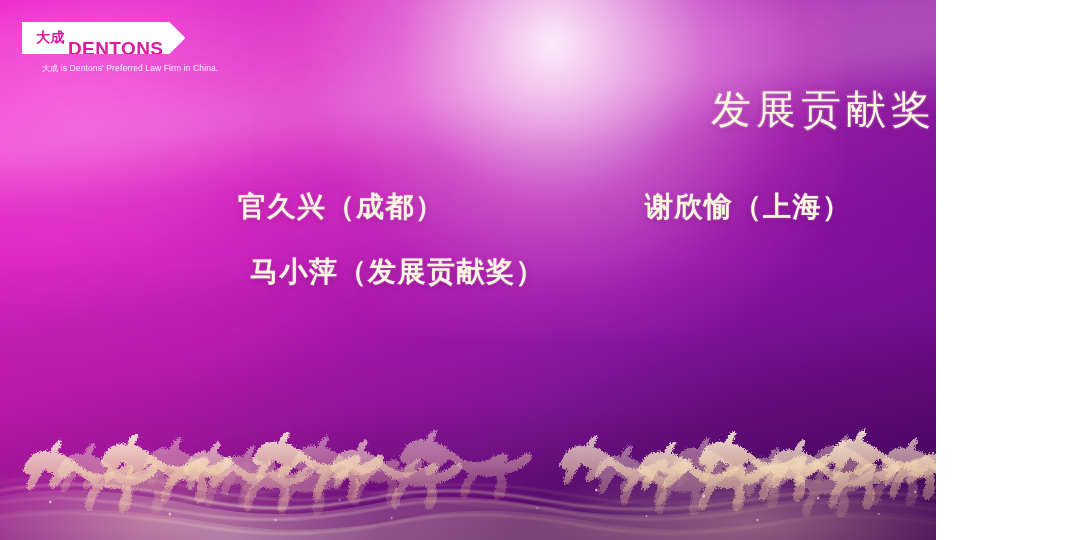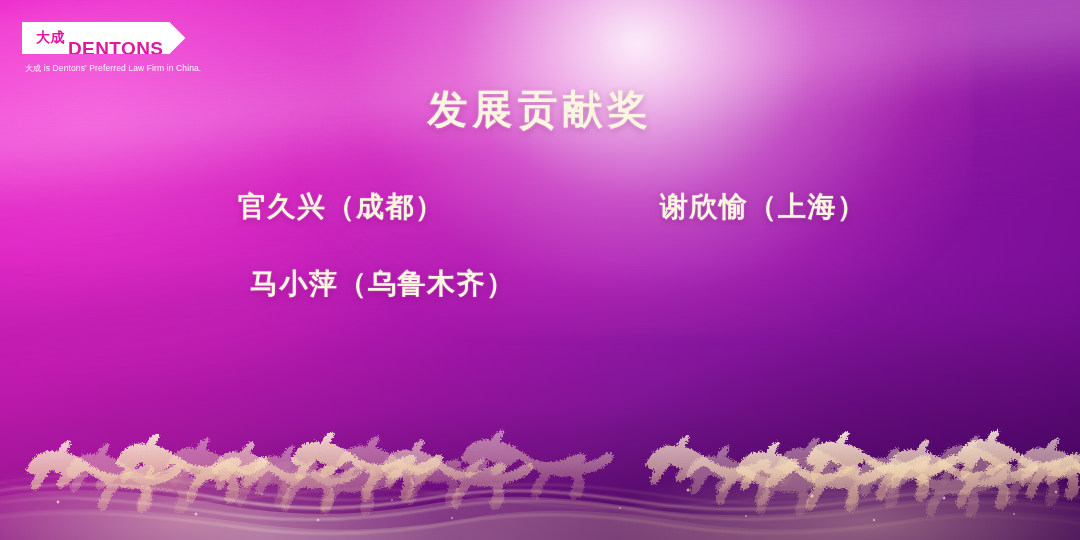--- a/index.html
+++ b/index.html
@@ -4,21 +4,21 @@
 <style>
   * { margin:0; padding:0; box-sizing:border-box; }
   html, body {
     width:1080px; height:540px;
     overflow:hidden;
     font-family:"Liberation Sans", sans-serif;
   }
 
   #slide {
     position:relative;
-    width:1080px; height:540px;
+    width:936px; height:540px;
     overflow:hidden;
     background:#404040;
   }
 
   
   .bg-base {
     position:absolute; inset:0;
     background:
       linear-gradient(108deg,
         #E81FC9 0%,
@@ -113,45 +113,45 @@
     font-family:"DejaVu Sans", sans-serif;
     font-size:14px; font-weight:700; color:#E0189F;
     letter-spacing:.5px; margin-right:3px;
   }
   .logo-en {
     font-size:19px; font-weight:700; color:#E0189F;
     letter-spacing:.4px;
     margin-top:22px;
   }
   .logo-tagline {
-    margin-top:9px; margin-left:3px;
+    margin-top:9px; margin-left:20px;
     font-size:8.5px; font-weight:400;
     color:rgba(255,255,255,.94);
     letter-spacing:.12px; white-space:nowrap;
   }
   .logo-tagline .tg-cn { font-family:"DejaVu Sans", sans-serif; font-size:8px; }
 
   
   .title {
     position:absolute; left:0; right:0; top:82px;
-    text-align:center;
+    text-align:right;
     font-family:"DejaVu Sans", sans-serif;
-    font-size:40px; font-weight:700;
+    font-size:40px; font-weight:400;
     letter-spacing:5px;
     color:#FCF5E2;
     text-shadow:0 0 3px rgba(255,245,225,.45), 0 2px 7px rgba(120,10,110,.38);
   }
 
   
   .names {
     position:absolute;
     left:150px; right:110px; top:188px;
     display:grid;
     grid-template-columns:1fr 1fr;
-    row-gap:39px;
+    row-gap:27px;
   }
   .name-cell {
     font-family:"DejaVu Sans", sans-serif;
     font-size:28px; font-weight:700;
     letter-spacing:1.5px;
     color:#FCF5E2;
     text-shadow:0 0 2px rgba(255,246,228,.35), 0 2px 6px rgba(110,8,100,.40);
     white-space:nowrap;
   }
   .name-cell.col-left  { padding-left:88px; }
@@ -189,21 +189,21 @@
     <div class="logo-tagline">
       <span class="tg-cn">大成</span><span> is Dentons' Preferred Law Firm in China.</span>
     </div>
   </div>
 
   <div class="title">发展贡献奖</div>
 
   <div class="names">
     <div class="name-cell col-left">官久兴（成都）</div>
     <div class="name-cell col-right">谢欣愉（上海）</div>
-    <div class="name-cell col-right">马小萍（乌鲁木齐）</div>
+    <div class="name-cell col-right">马小萍（发展贡献奖）</div>
   </div>
 
   <div class="art">
     <svg viewBox="0 0 1080 150" preserveAspectRatio="none">
       <defs>
         <linearGradient id="goldV" x1="0" y1="0" x2="0" y2="1">
           <stop offset="0%" stop-color="#FFF4DC" stop-opacity=".96"></stop>
           <stop offset="45%" stop-color="#F6DDB4" stop-opacity=".82"></stop>
           <stop offset="100%" stop-color="#E0B189" stop-opacity=".40"></stop>
         </linearGradient>

